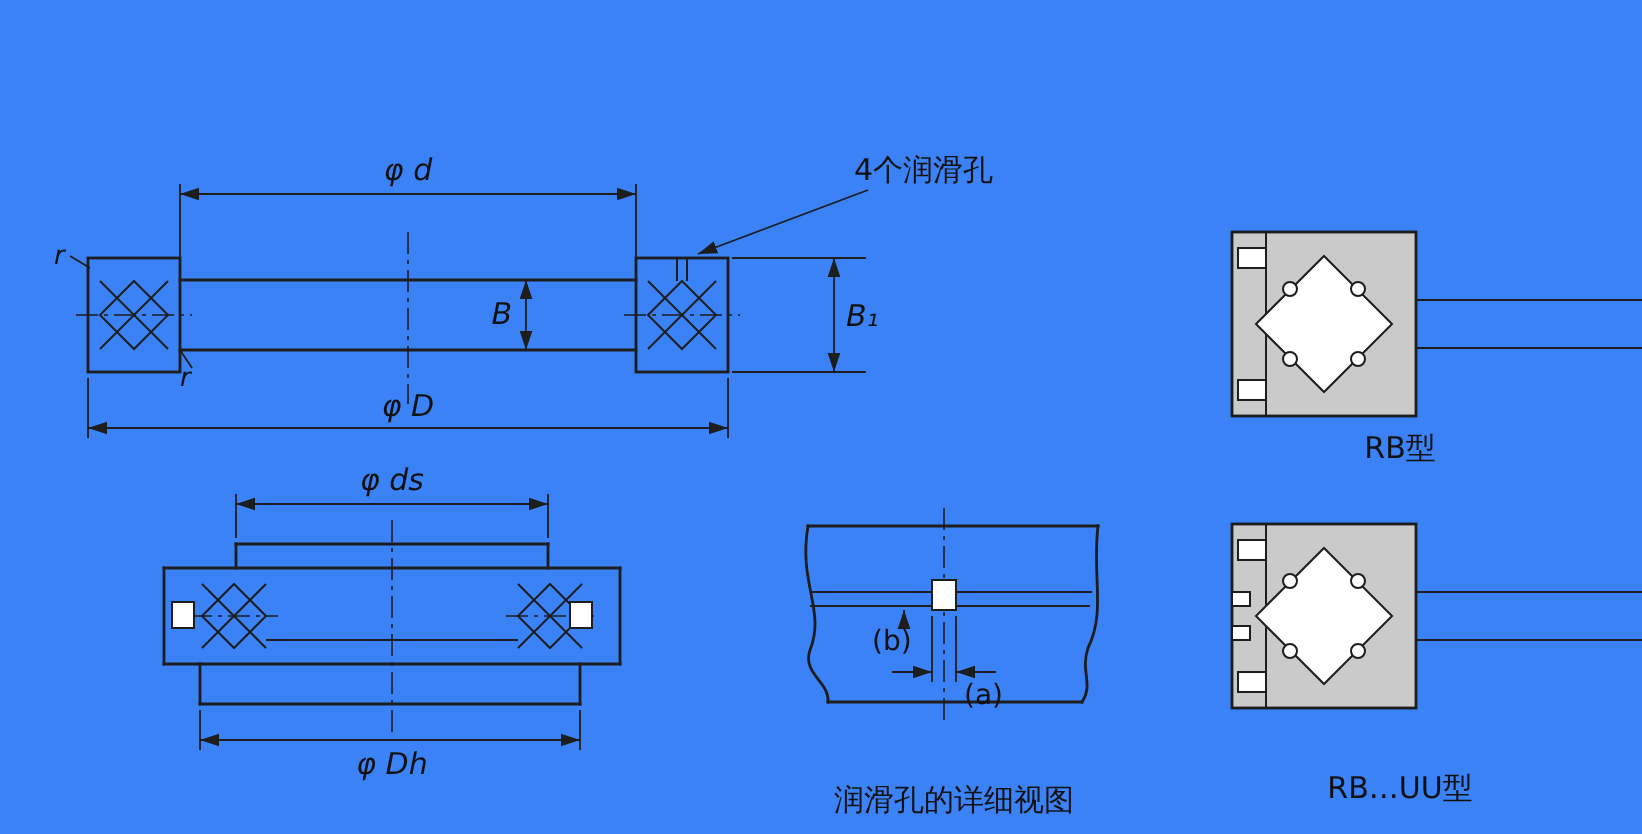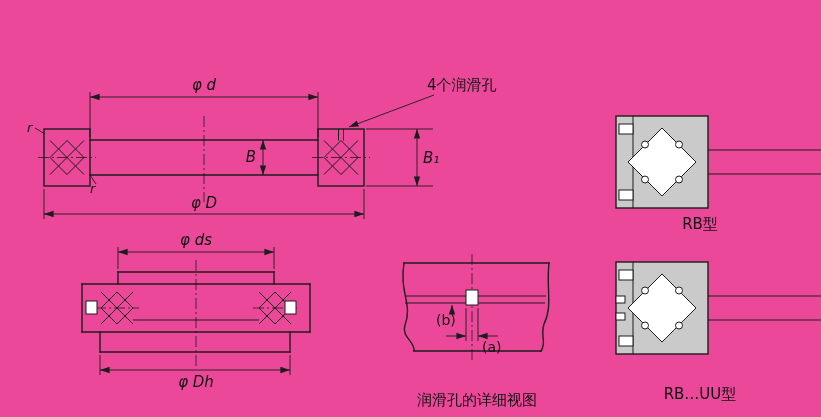--- a/index.html
+++ b/index.html
@@ -1,16 +1,16 @@
 <!DOCTYPE html>
 <html><head>
 <meta charset="utf-8">
 <style>
   html,body{margin:0;padding:0;background:#ffffff;}
-  .canvas{position:relative;width:821px;height:417px;background:#ec4899;overflow:hidden;
+  .canvas{position:relative;width:821px;height:417px;background:#3b82f6;overflow:hidden;
           font-family:"DejaVu Sans","Liberation Sans",sans-serif;}
   svg{position:absolute;left:0;top:0;}
   .ol{stroke:#1d1d1d;stroke-width:1.4;fill:none;stroke-linecap:square;}
   .md{stroke:#1d1d1d;stroke-width:1;fill:none;}
   .thin{stroke:#1d1d1d;stroke-width:0.9;fill:none;}
   .cl{stroke:#1d1d1d;stroke-width:0.8;fill:none;stroke-dasharray:11 3 2 3;}
   .wh{fill:#ffffff;stroke:#1d1d1d;stroke-width:1;}
   .t-dim{font:italic 15px "DejaVu Sans",sans-serif;fill:#111;}
   .t-small{font:italic 13px "DejaVu Sans",sans-serif;fill:#111;}
   .t-ab{font:14px "DejaVu Sans",sans-serif;fill:#111;}

